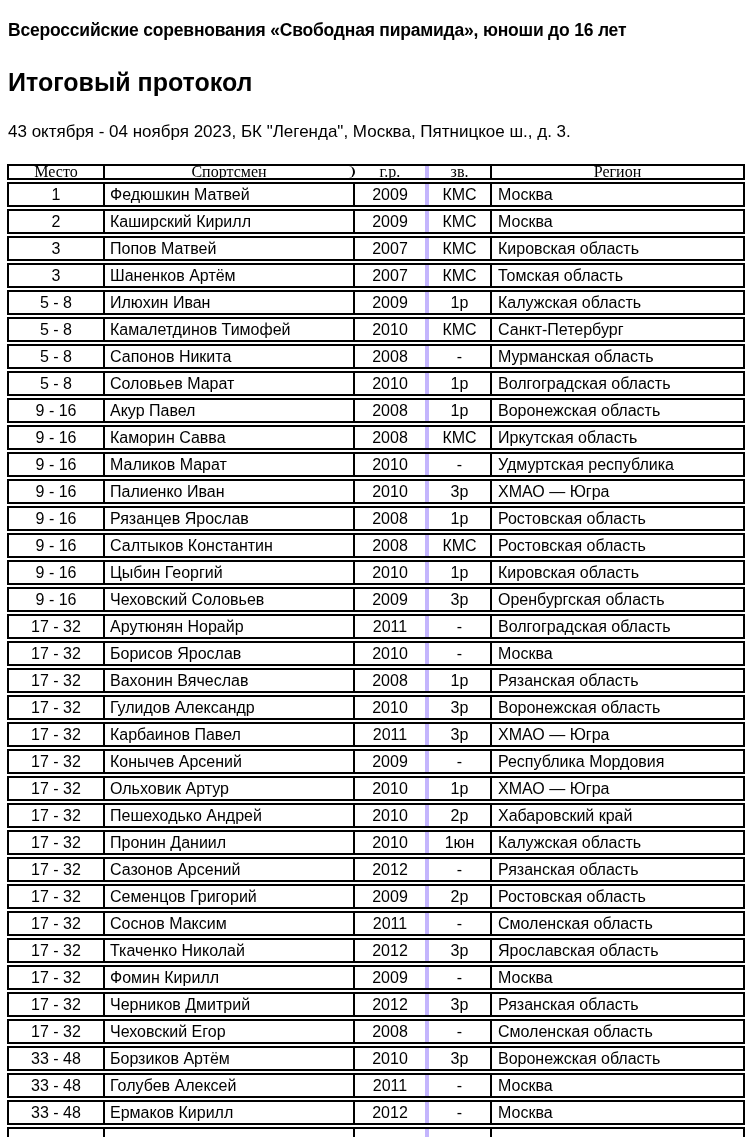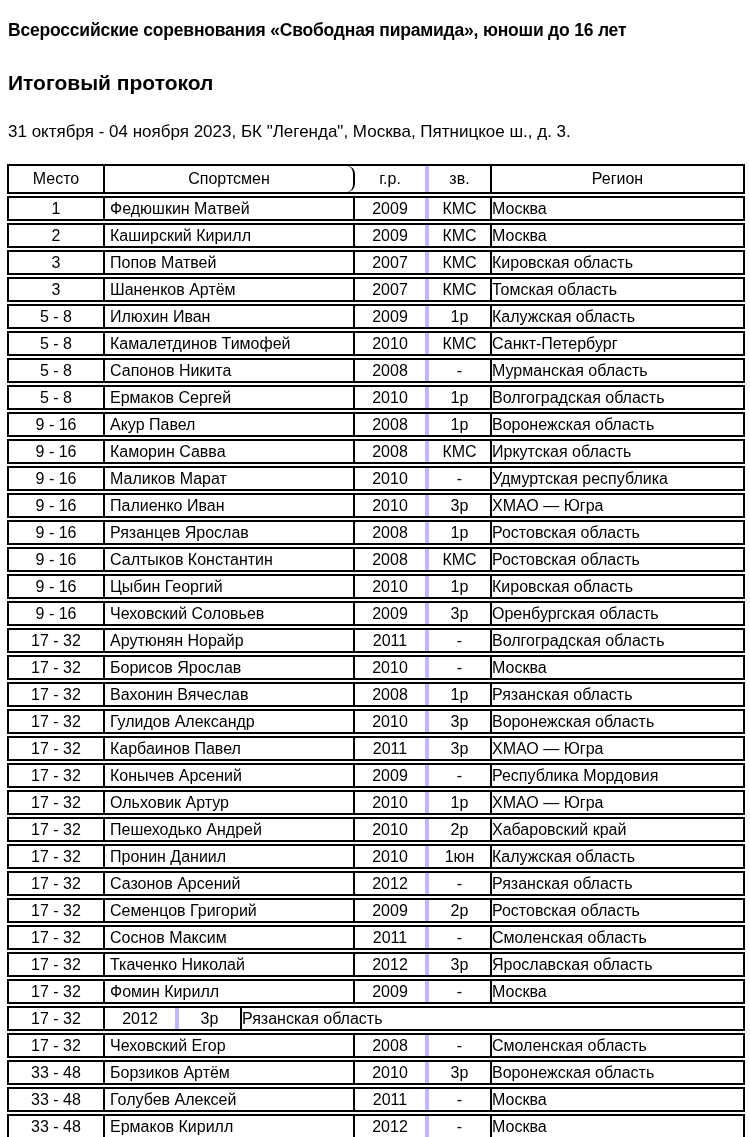--- a/index.html
+++ b/index.html
@@ -15,66 +15,66 @@
   .doc { padding-top: 8px; }
   .title {
     margin: 12px 8px;
     font-size: 17.5px;
     font-weight: bold;
     line-height: 21px;
     letter-spacing: -0.2px;
   }
   .subtitle {
     margin: 29px 8px 0;
-    font-size: 21px;
+    font-size: 25px;
     font-weight: bold;
     line-height: 25px;
   }
   .event-info {
     margin: 27px 8px 0;
     font-size: 17px;
     line-height: 20px;
   }
   .ptable {
     margin: 22px 5px 0 7px;
     width: 738px;
   }
   .trow {
     display: flex;
     border: 2px solid #000000;
     height: 25px;
     margin-bottom: 2px;
     background: #ffffff;
     font-size: 16px;
   }
-  .trow.thead { height: 30px; }
+  .trow.thead { height: 16px; font-family: Liberation Serif, serif; }
   .cell {
     display: flex;
     align-items: center;
     overflow: hidden;
     white-space: nowrap;
   }
   .c1 { width: 96px;  justify-content: center; border-right: 2px solid #000000; }
   .c2 { width: 250px; padding-left: 5px;       border-right: 2px solid #000000; }
   .c3 { width: 74px;  justify-content: center; border-right: 4px solid #c4b5fd; }
   .c4 { width: 63px;  justify-content: center; border-right: 2px solid #000000; }
-  .c5 { flex: 1;      padding-left: 0; }
+  .c5 { flex: 1;      padding-left: 6px; }
   .thead .c2, .thead .c5 { justify-content: center; padding-left: 0; border-radius: 8px; }
   .trow.partial { margin-bottom: 0; }
 </style>
 </head>
 <body>
 
 <div class="doc">
 
   <div class="title">Всероссийские соревнования «Свободная пирамида», юноши до 16 лет</div>
 
   <div class="subtitle">Итоговый протокол</div>
 
-  <div class="event-info">31 октября - 04 ноября 2023, БК "Легенда", Москва, Пятницкое ш., д. 3.</div>
+  <div class="event-info">43 октября - 04 ноября 2023, БК "Легенда", Москва, Пятницкое ш., д. 3.</div>
 
   <div class="ptable">
 
     <div class="trow thead">
       <div class="cell c1">Место</div>
       <div class="cell c2">Спортсмен</div>
       <div class="cell c3">г.р.</div>
       <div class="cell c4">зв.</div>
       <div class="cell c5">Регион</div>
     </div>
@@ -131,21 +131,21 @@
       <div class="trow">
         <div class="cell c1">5 - 8</div>
         <div class="cell c2">Сапонов Никита</div>
         <div class="cell c3">2008</div>
         <div class="cell c4">-</div>
         <div class="cell c5">Мурманская область</div>
       </div>
 
       <div class="trow">
         <div class="cell c1">5 - 8</div>
-        <div class="cell c2">Ермаков Сергей</div>
+        <div class="cell c2">Соловьев Марат</div>
         <div class="cell c3">2010</div>
         <div class="cell c4">1р</div>
         <div class="cell c5">Волгоградская область</div>
       </div>
 
       <div class="trow">
         <div class="cell c1">9 - 16</div>
         <div class="cell c2">Акур Павел</div>
         <div class="cell c3">2008</div>
         <div class="cell c4">1р</div>
@@ -315,20 +315,21 @@
       <div class="trow">
         <div class="cell c1">17 - 32</div>
         <div class="cell c2">Фомин Кирилл</div>
         <div class="cell c3">2009</div>
         <div class="cell c4">-</div>
         <div class="cell c5">Москва</div>
       </div>
 
       <div class="trow">
         <div class="cell c1">17 - 32</div>
+        <div class="cell c2">Черников Дмитрий</div>
         <div class="cell c3">2012</div>
         <div class="cell c4">3р</div>
         <div class="cell c5">Рязанская область</div>
       </div>
 
       <div class="trow">
         <div class="cell c1">17 - 32</div>
         <div class="cell c2">Чеховский Егор</div>
         <div class="cell c3">2008</div>
         <div class="cell c4">-</div>

